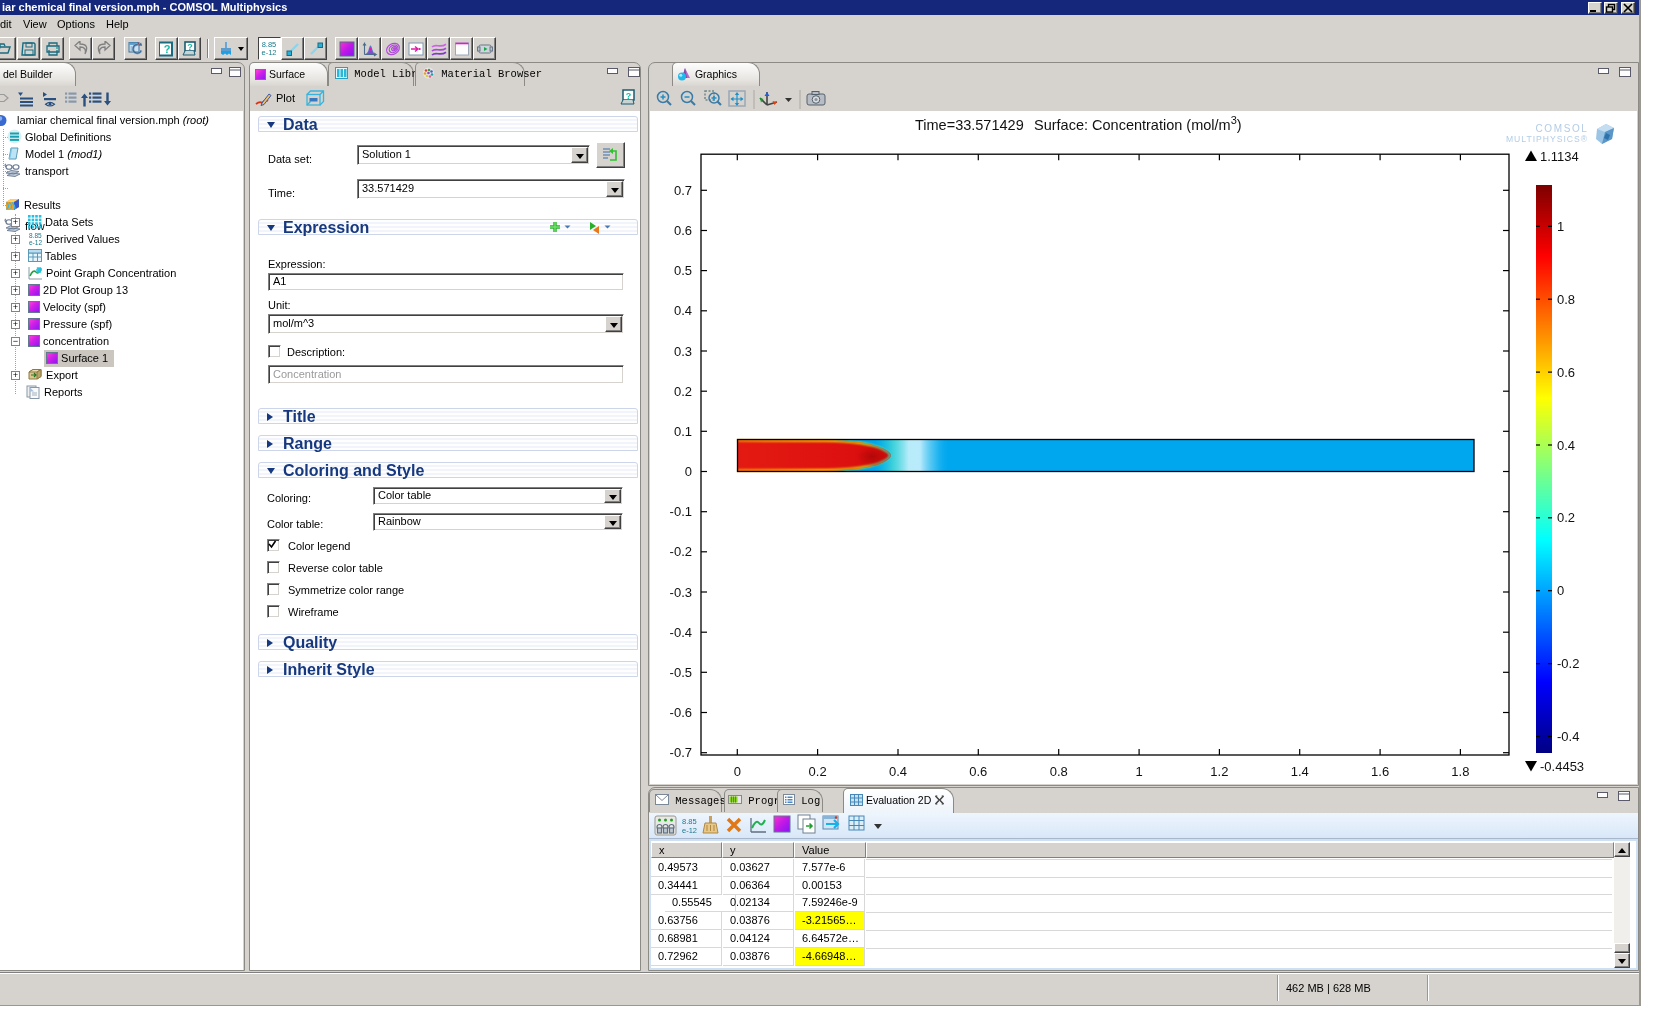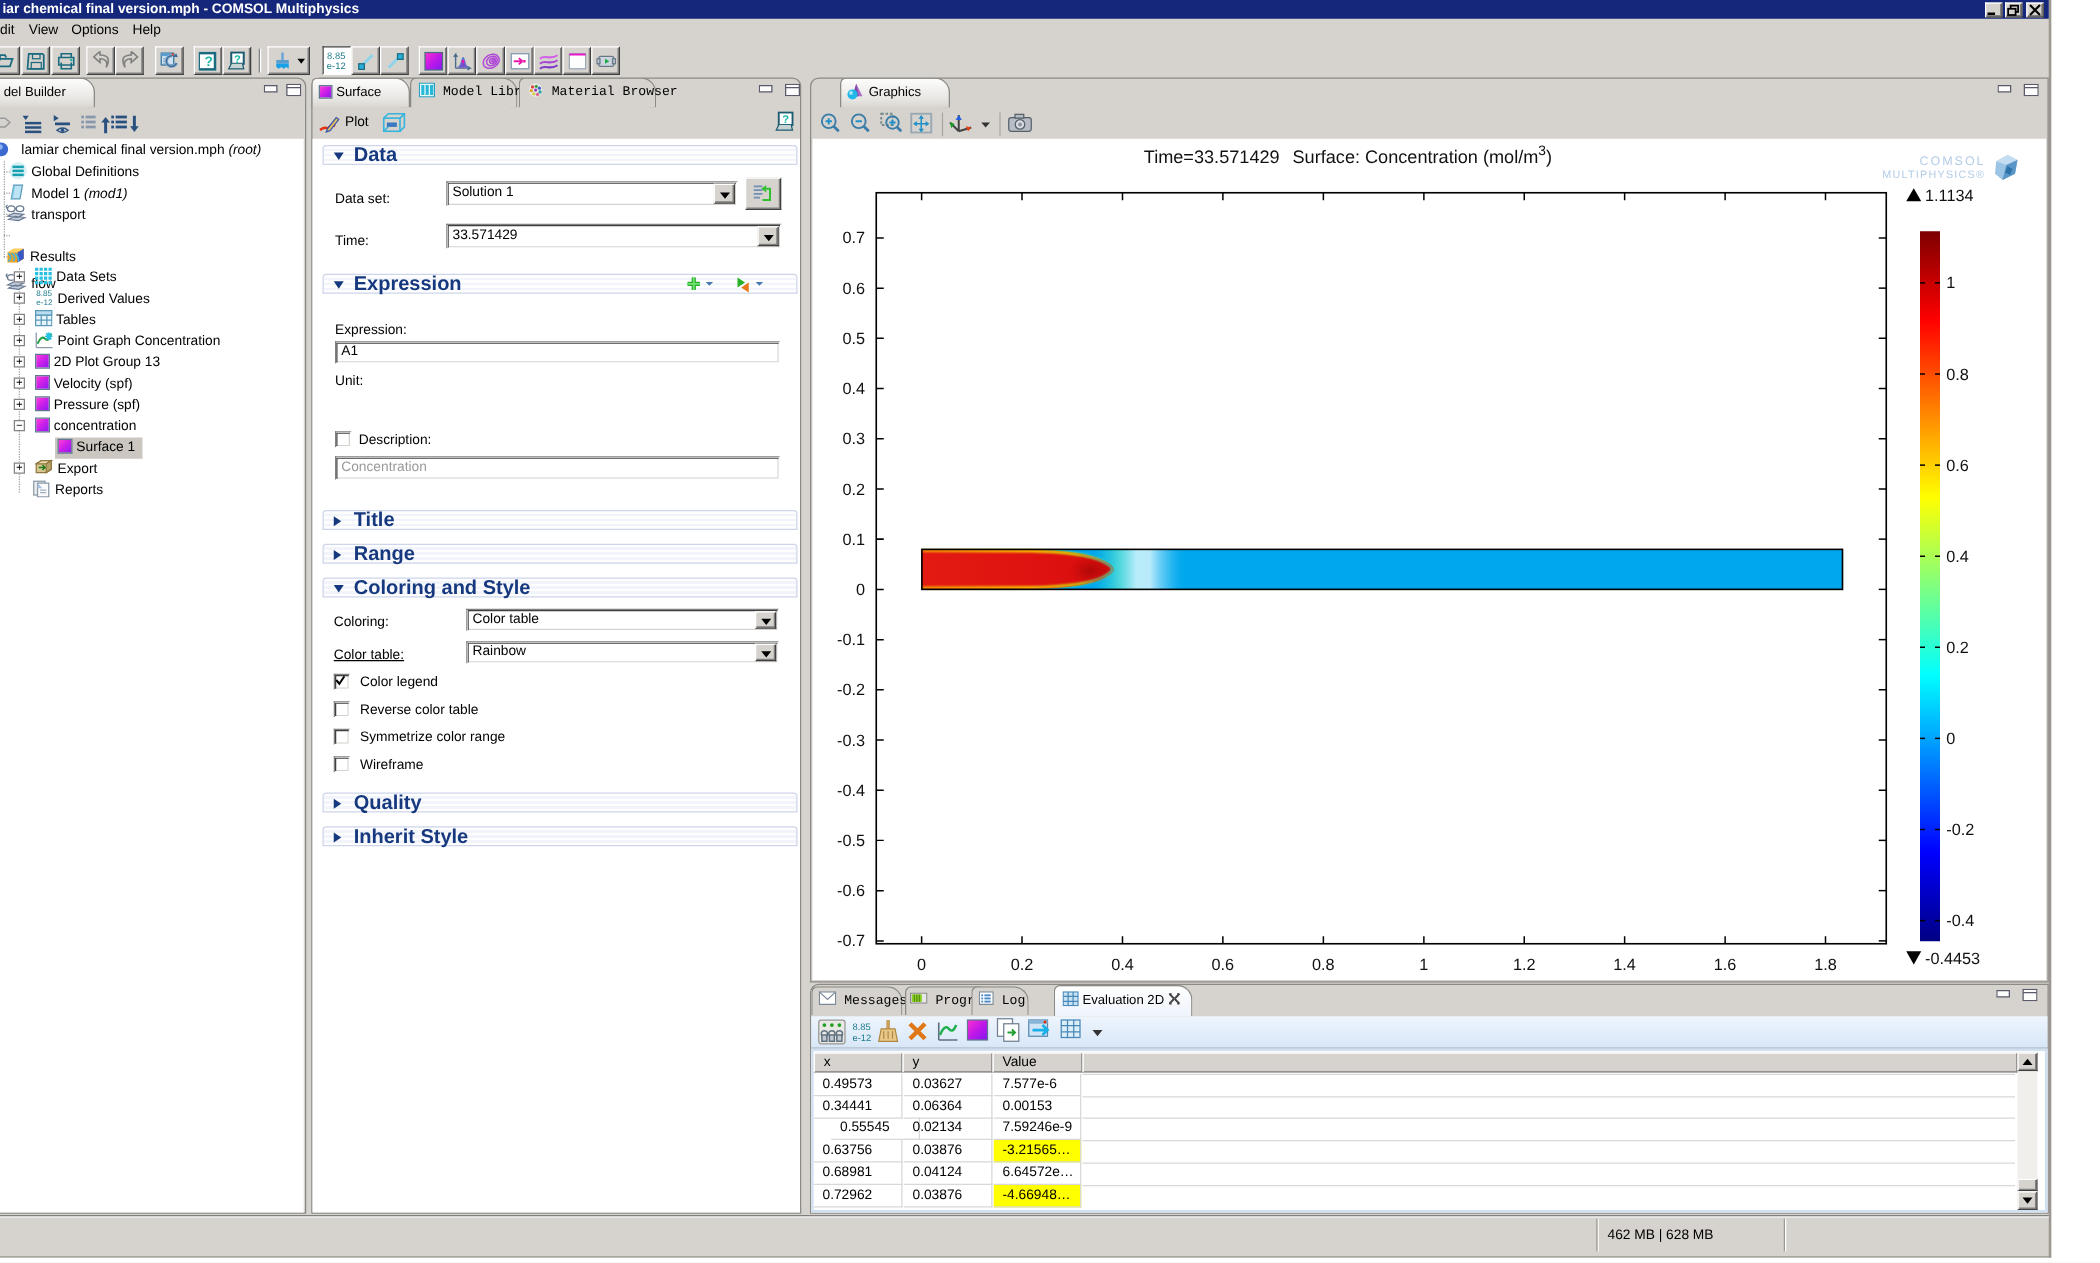--- a/index.html
+++ b/index.html
@@ -413,29 +413,30 @@
               <path d="M6,1 v10 M1,6 h10" stroke="#70e070" stroke-width="1.4"></path>
               <path d="M17,6 l3,-3 v6 Z" fill="#4878b0" transform="rotate(-90 18.5 6)"></path>
               <path d="M41,1 l6,4 -6,4 Z" fill="#28b028"></path>
               <path d="M50,5 l-6,4 6,4 Z" fill="#e87818"></path>
               <path d="M57,6 l3,-3 v6 Z" fill="#4878b0" transform="rotate(-90 58.5 6)"></path>
             </svg>
       </div>
       <div class="lbl" style="left:18px;top:147px;">Expression:</div>
       <div class="sunk" style="left:18px;top:162px;width:356px;height:18px;line-height:15px;padding-left:4px;">A1</div>
       <div class="lbl" style="left:18px;top:188px;">Unit:</div>
+      <div class="sunk" style="left:18px;top:203px;width:356px;height:20px;line-height:17px;padding-left:4px;">mol/m^3<div class="ddb" style="height:16px;"></div></div>
       <div class="chk" style="left:18px;top:234px;"></div>
       <div class="lbl" style="left:37px;top:235px;">Description:</div>
       <div class="sunk" style="left:18px;top:254px;width:356px;height:19px;line-height:16px;padding-left:4px;color:#9a9a9a;">Concentration</div>
       <div class="hdr" style="top:297px;"><span class="arr right"></span>Title</div>
       <div class="hdr" style="top:324px;"><span class="arr right"></span>Range</div>
       <div class="hdr" style="top:351px;"><span class="arr down"></span>Coloring and Style</div>
       <div class="lbl" style="left:17px;top:381px;">Coloring:</div>
       <div class="sunk" style="left:123px;top:376px;width:250px;height:18px;line-height:15px;padding-left:4px;">Color table<div class="ddb" style="height:14px;"></div></div>
-      <div class="lbl" style="left:17px;top:407px;text-decoration:underline;">Color table:</div>
+      <div class="lbl" style="left:17px;top:407px;">Color table:</div>
       <div class="sunk" style="left:123px;top:402px;width:250px;height:18px;line-height:15px;padding-left:4px;">Rainbow<div class="ddb" style="height:14px;"></div></div>
       <div class="chk" style="left:17px;top:428px;">
             <svg width="9" height="9" style="position:absolute;left:0px;top:0px;">
               <path d="M1,4 l2.5,3 4,-6" stroke="#000" stroke-width="1.6" fill="none"></path>
             </svg>
           </div>
       <div class="lbl" style="left:38px;top:429px;">Color legend</div>
       <div class="chk" style="left:17px;top:450px;"></div>
       <div class="lbl" style="left:38px;top:451px;">Reverse color table</div>
       <div class="chk" style="left:17px;top:472px;"></div>

